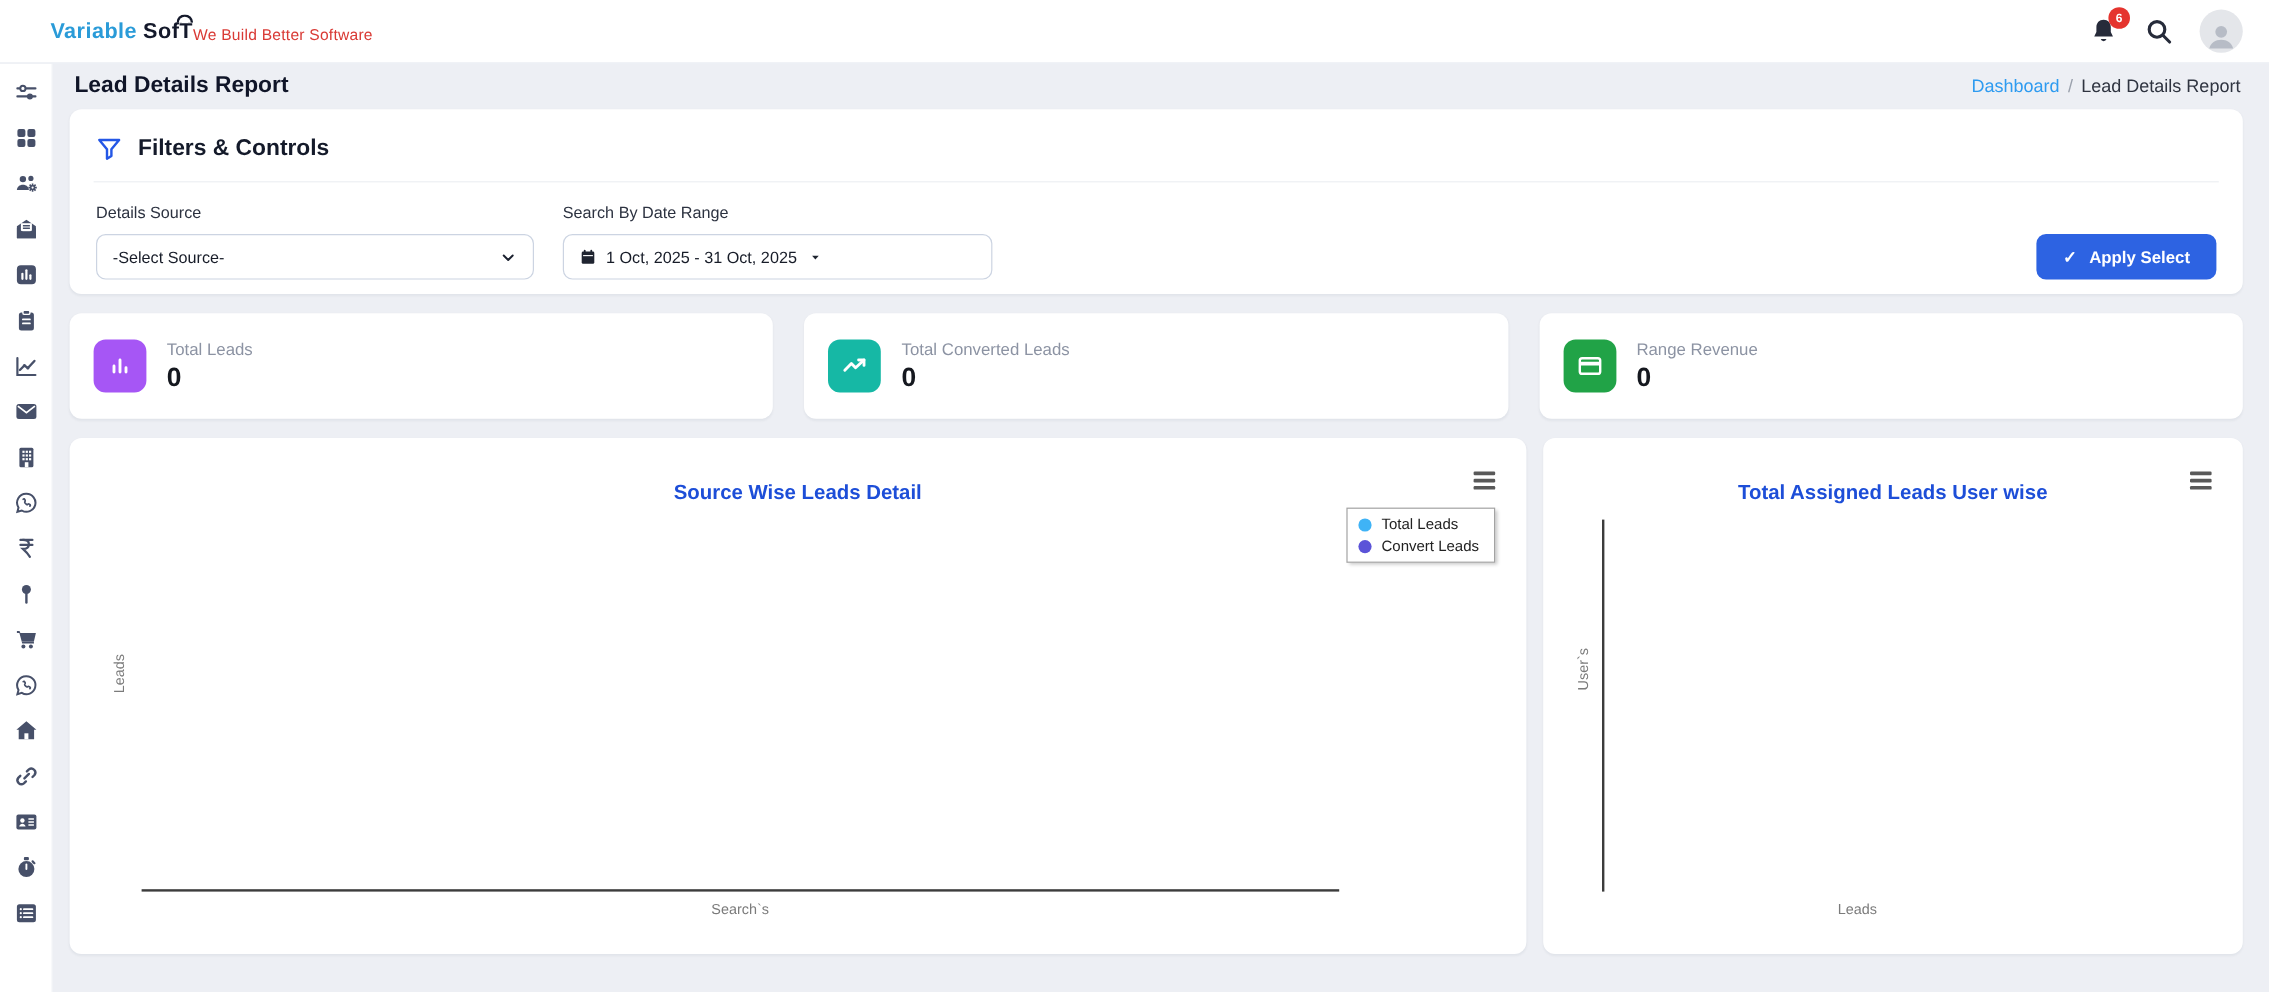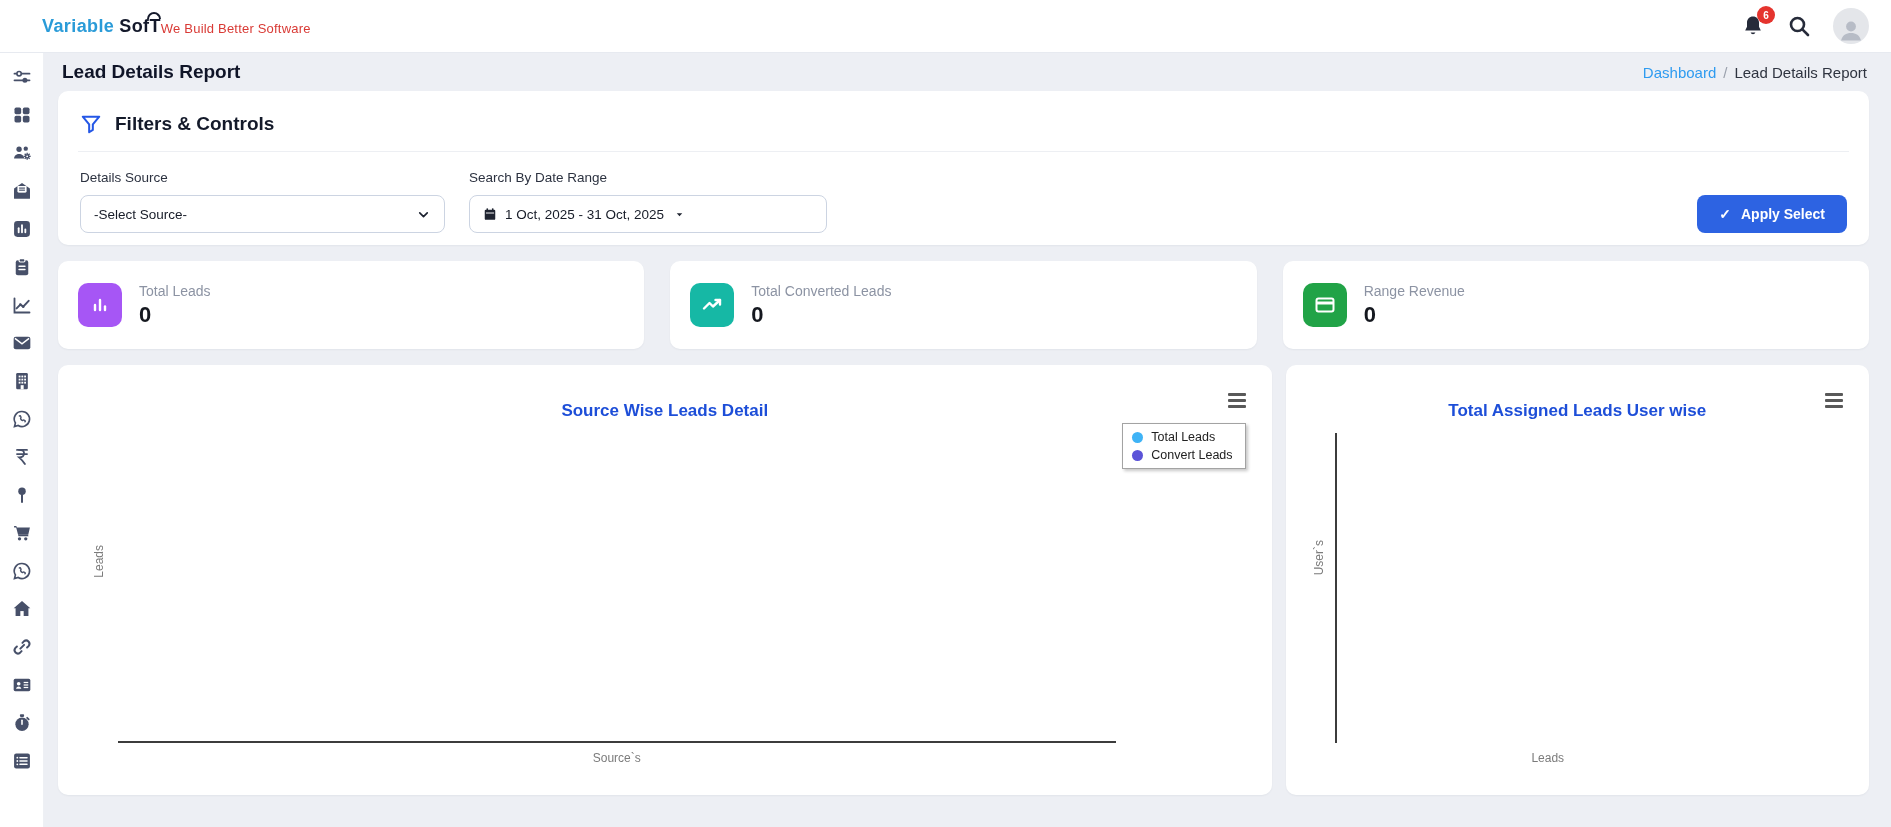--- a/index.html
+++ b/index.html
@@ -422,21 +422,21 @@
           <span class="legend-dot" data-interactable="false" style="background: rgb(63, 179, 246);"></span>
           <span data-interactable="false">Total Leads</span>
         </div>
         <div class="legend-item" data-interactable="true">
           <span class="legend-dot" data-interactable="false" style="background: rgb(91, 83, 216);"></span>
           <span data-interactable="false">Convert Leads</span>
         </div>
       </div>
       <div class="plot1" data-interactable="false"></div>
       <div class="axis-label ylabel1" data-interactable="false">Leads</div>
-      <div class="axis-label xlabel1" data-interactable="false">Source`s</div>
+      <div class="axis-label xlabel1" data-interactable="false">Search`s</div>
     </div>
 
     <div class="chart-card small" data-interactable="false">
       <div class="chart-title" data-interactable="false">Total Assigned Leads User wise</div>
       <div class="chart-menu" data-interactable="true" aria-label="chart menu">
         <span></span>
           <span></span>
           <span></span>
       </div>
       <div class="plot2" data-interactable="false"></div>

